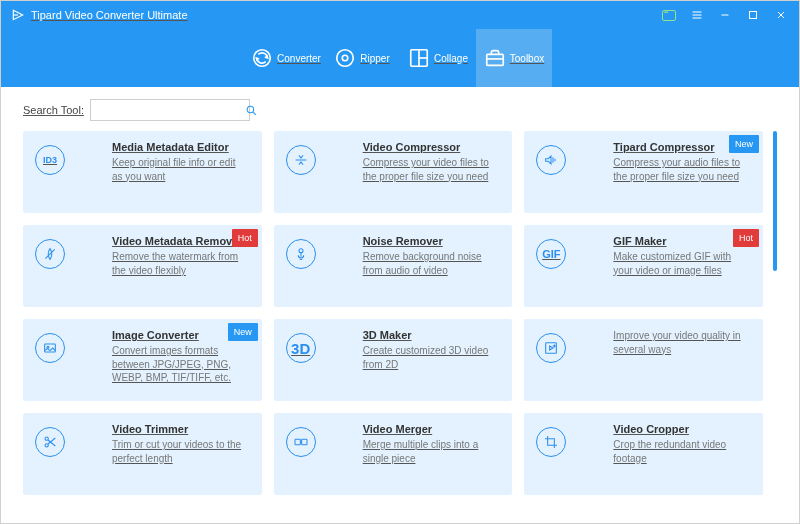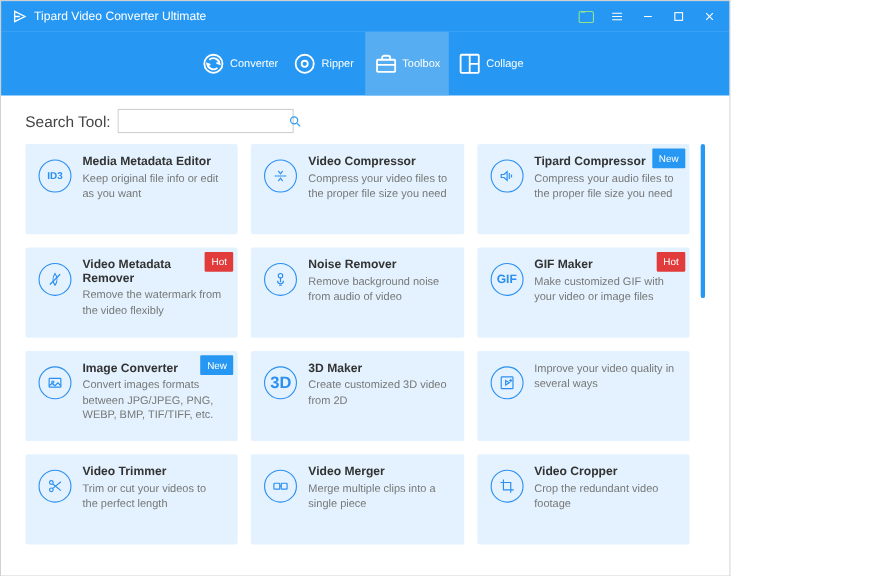--- a/index.html
+++ b/index.html
@@ -5,21 +5,21 @@
   * { box-sizing: border-box; margin: 0; padding: 0; }
   body {
     font-family: "Segoe UI", Arial, sans-serif;
     background: #fff;
     width: 800px;
     height: 524px;
     overflow: hidden;
     font-size: 11px;
     color: #555;
   }
-  .window { border: 1px solid #d0d0d0; width: 664px; height: 524px; display: flex; flex-direction: column; }
+  .window { border: 1px solid #d0d0d0; width: 800px; height: 524px; display: flex; flex-direction: column; text-decoration: underline; }
   .titlebar {
     height: 28px; background: #2698f3; display: flex; align-items: center;
     color: #fff; padding: 0 4px 0 10px;
   }
   .logo-icon { width: 14px; height: 14px; margin-right: 6px; }
   .title { font-size: 11px; flex: 0 0 auto; }
   .tb-spacer { flex: 1; }
   .tb-btn { width: 28px; height: 28px; display: flex; align-items: center; justify-content: center; color: #fff; }
   .tb-btn svg { width: 12px; height: 12px; }
   .feedback-ic { border: 1.5px solid #8fe38f; border-radius: 2px; width: 14px; height: 11px; position: relative; }
@@ -32,21 +32,21 @@
   .tool {
     width: 76px; height: 58px; display: flex; 
     align-items: center; justify-content: center; color: #fff; gap: 4px;
     font-size: 10px; cursor: pointer;
   }
   .tool.active { background: #56adf1; }
   .tool svg { width: 22px; height: 22px; }
 
   .content { flex: 1; background: #fff; display: flex; flex-direction: column; padding: 12px 22px 14px 22px; }
   .search-row { display: flex; align-items: center; gap: 6px; margin-bottom: 10px; }
-  .search-label { font-size: 14px; color: #444; }
+  .search-label { font-size: 11px; color: #444; }
   .search-box { display: flex; align-items: center; border: 1px solid #cfcfcf; height: 22px; width: 160px; }
   .search-box input { flex: 1; border: none; outline: none; height: 100%; padding: 0 6px; font-size: 11px; }
   .search-btn { width: 24px; height: 100%; display: flex; align-items: center; justify-content: center; color: #2698f3; }
   .search-btn svg { width: 13px; height: 13px; }
 
   .grid-wrap { flex: 1; display: flex; gap: 10px; overflow: hidden; }
   .grid {
     flex: 1; display: grid; grid-template-columns: repeat(3, 1fr);
     grid-auto-rows: 82px; gap: 12px; overflow: hidden;
   }
@@ -56,21 +56,21 @@
   .card {
     background: #e3f2fe; border-radius: 2px; padding: 10px 14px 10px 12px;
     display: flex; gap: 10px; position: relative; cursor: pointer;
   }
   .card-icon {
     width: 30px; height: 30px; border: 1.5px solid #2b8ff0; border-radius: 50%;
     display: flex; align-items: center; justify-content: center; color: #2b8ff0;
     flex-shrink: 0; margin-top: 4px; font-size: 10px; font-weight: 600;
   }
   .card-icon svg { width: 16px; height: 16px; }
-  .card-body { flex: 1; min-width: 0; }
+  .card-body { flex: 1; min-width: 0; margin-left: 37px; }
   .card-title { font-size: 11px; font-weight: 600; color: #333; margin-bottom: 3px; }
   .card-desc { font-size: 10px; color: #777; line-height: 1.35; }
   .badge {
     position: absolute; top: 4px; right: 4px; color: #fff;
     font-size: 9px; padding: 4px 6px; border-radius: 1px; font-weight: 500;
   }
   .badge.new { background: #2698f3; }
   .badge.hot { background: #e13b3b; }
 </style>
 </head>
@@ -124,35 +124,35 @@
         </svg>
       <span>Converter</span>
     </div>
     <div class="tool">
       <svg viewBox="0 0 24 24" fill="none" stroke="#fff" stroke-width="1.8">
           <circle cx="12" cy="12" r="9"></circle>
           <circle cx="12" cy="12" r="3"></circle>
         </svg>
       <span>Ripper</span>
     </div>
+    <div class="tool">
+      <svg viewBox="0 0 24 24" fill="none" stroke="#fff" stroke-width="1.8">
+          <rect x="3" y="3" width="18" height="18" rx="1"></rect>
+          <line x1="12" y1="3" x2="12" y2="21"></line>
+          <line x1="12" y1="12" x2="21" y2="12"></line>
+        </svg>
+      <span>Collage</span>
+    </div>
     <div class="tool active">
       <svg viewBox="0 0 24 24" fill="none" stroke="#fff" stroke-width="1.8">
           <rect x="3" y="8" width="18" height="12" rx="1"></rect>
           <path d="M8 8 V6 a2 2 0 0 1 2 -2 h4 a2 2 0 0 1 2 2 V8"></path>
           <line x1="3" y1="13" x2="21" y2="13"></line>
         </svg>
       <span>Toolbox</span>
-    </div>
-    <div class="tool">
-      <svg viewBox="0 0 24 24" fill="none" stroke="#fff" stroke-width="1.8">
-          <rect x="3" y="3" width="18" height="18" rx="1"></rect>
-          <line x1="12" y1="3" x2="12" y2="21"></line>
-          <line x1="12" y1="12" x2="21" y2="12"></line>
-        </svg>
-      <span>Collage</span>
     </div>
   </div>
 
   <div class="content">
     <div class="search-row">
       <span class="search-label">Search Tool:</span>
       <div class="search-box">
         <input type="text" value="" style="">
         <div class="search-btn">
           <svg viewBox="0 0 24 24" fill="none" stroke="currentColor" stroke-width="2">

